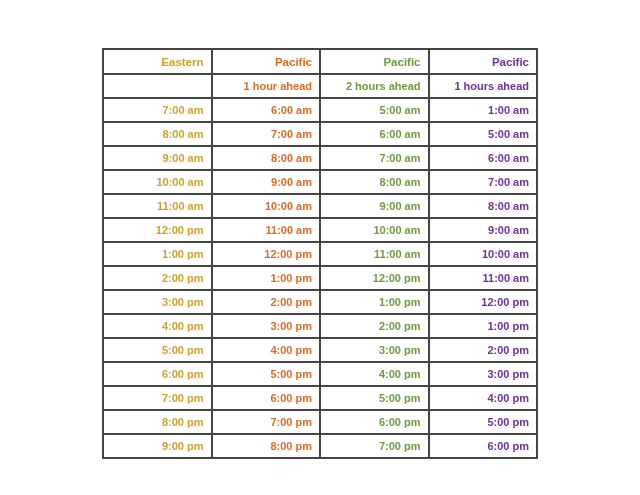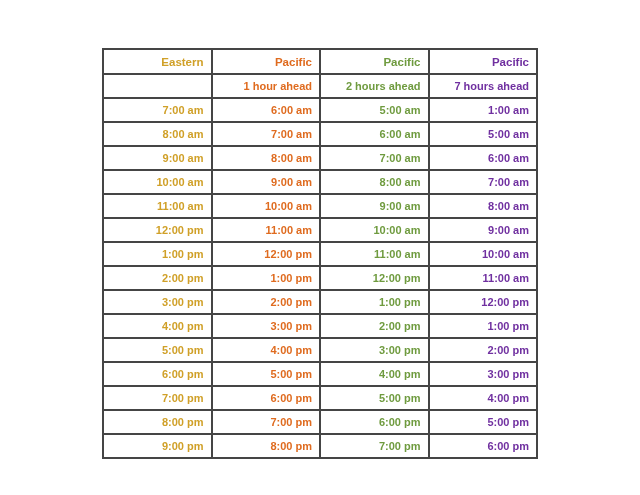--- a/index.html
+++ b/index.html
@@ -55,21 +55,21 @@
       <tr class="tz-header">
         <td class="c0" style="color: rgb(208, 160, 40); border-color: rgb(69, 69, 69);">Eastern</td>
         <td class="c1" style="color: rgb(223, 107, 31); border-color: rgb(69, 69, 69);">Pacific</td>
         <td class="c2" style="color: rgb(111, 155, 63); border-color: rgb(69, 69, 69);">Pacific</td>
         <td class="c3" style="color: rgb(112, 48, 160); border-color: rgb(69, 69, 69); padding-left: 32px;">Pacific</td>
       </tr>
       <tr class="tz-subheader">
         <td class="c0" style="color: rgb(208, 160, 40); border-color: rgb(69, 69, 69);"></td>
         <td class="c1" style="color: rgb(223, 107, 31); border-color: rgb(69, 69, 69);">1 hour ahead</td>
         <td class="c2" style="color: rgb(111, 155, 63); border-color: rgb(69, 69, 69);">2 hours ahead</td>
-        <td class="c3" style="color: rgb(112, 48, 160); border-color: rgb(69, 69, 69);">7 hours ahead</td>
+        <td class="c3" style="color: rgb(112, 48, 160); border-color: rgb(69, 69, 69);">1 hours ahead</td>
       </tr>
     </tbody>
     <tbody>
         <tr>
           <td class="c0" style="color: rgb(208, 160, 40); border-color: rgb(69, 69, 69);">7:00 am</td>
           <td class="c1" style="color: rgb(223, 107, 31); border-color: rgb(69, 69, 69);">6:00 am</td>
           <td class="c2" style="color: rgb(111, 155, 63); border-color: rgb(69, 69, 69);">5:00 am</td>
           <td class="c3" style="color: rgb(112, 48, 160); border-color: rgb(69, 69, 69);">1:00 am</td>
         </tr>
         <tr>

